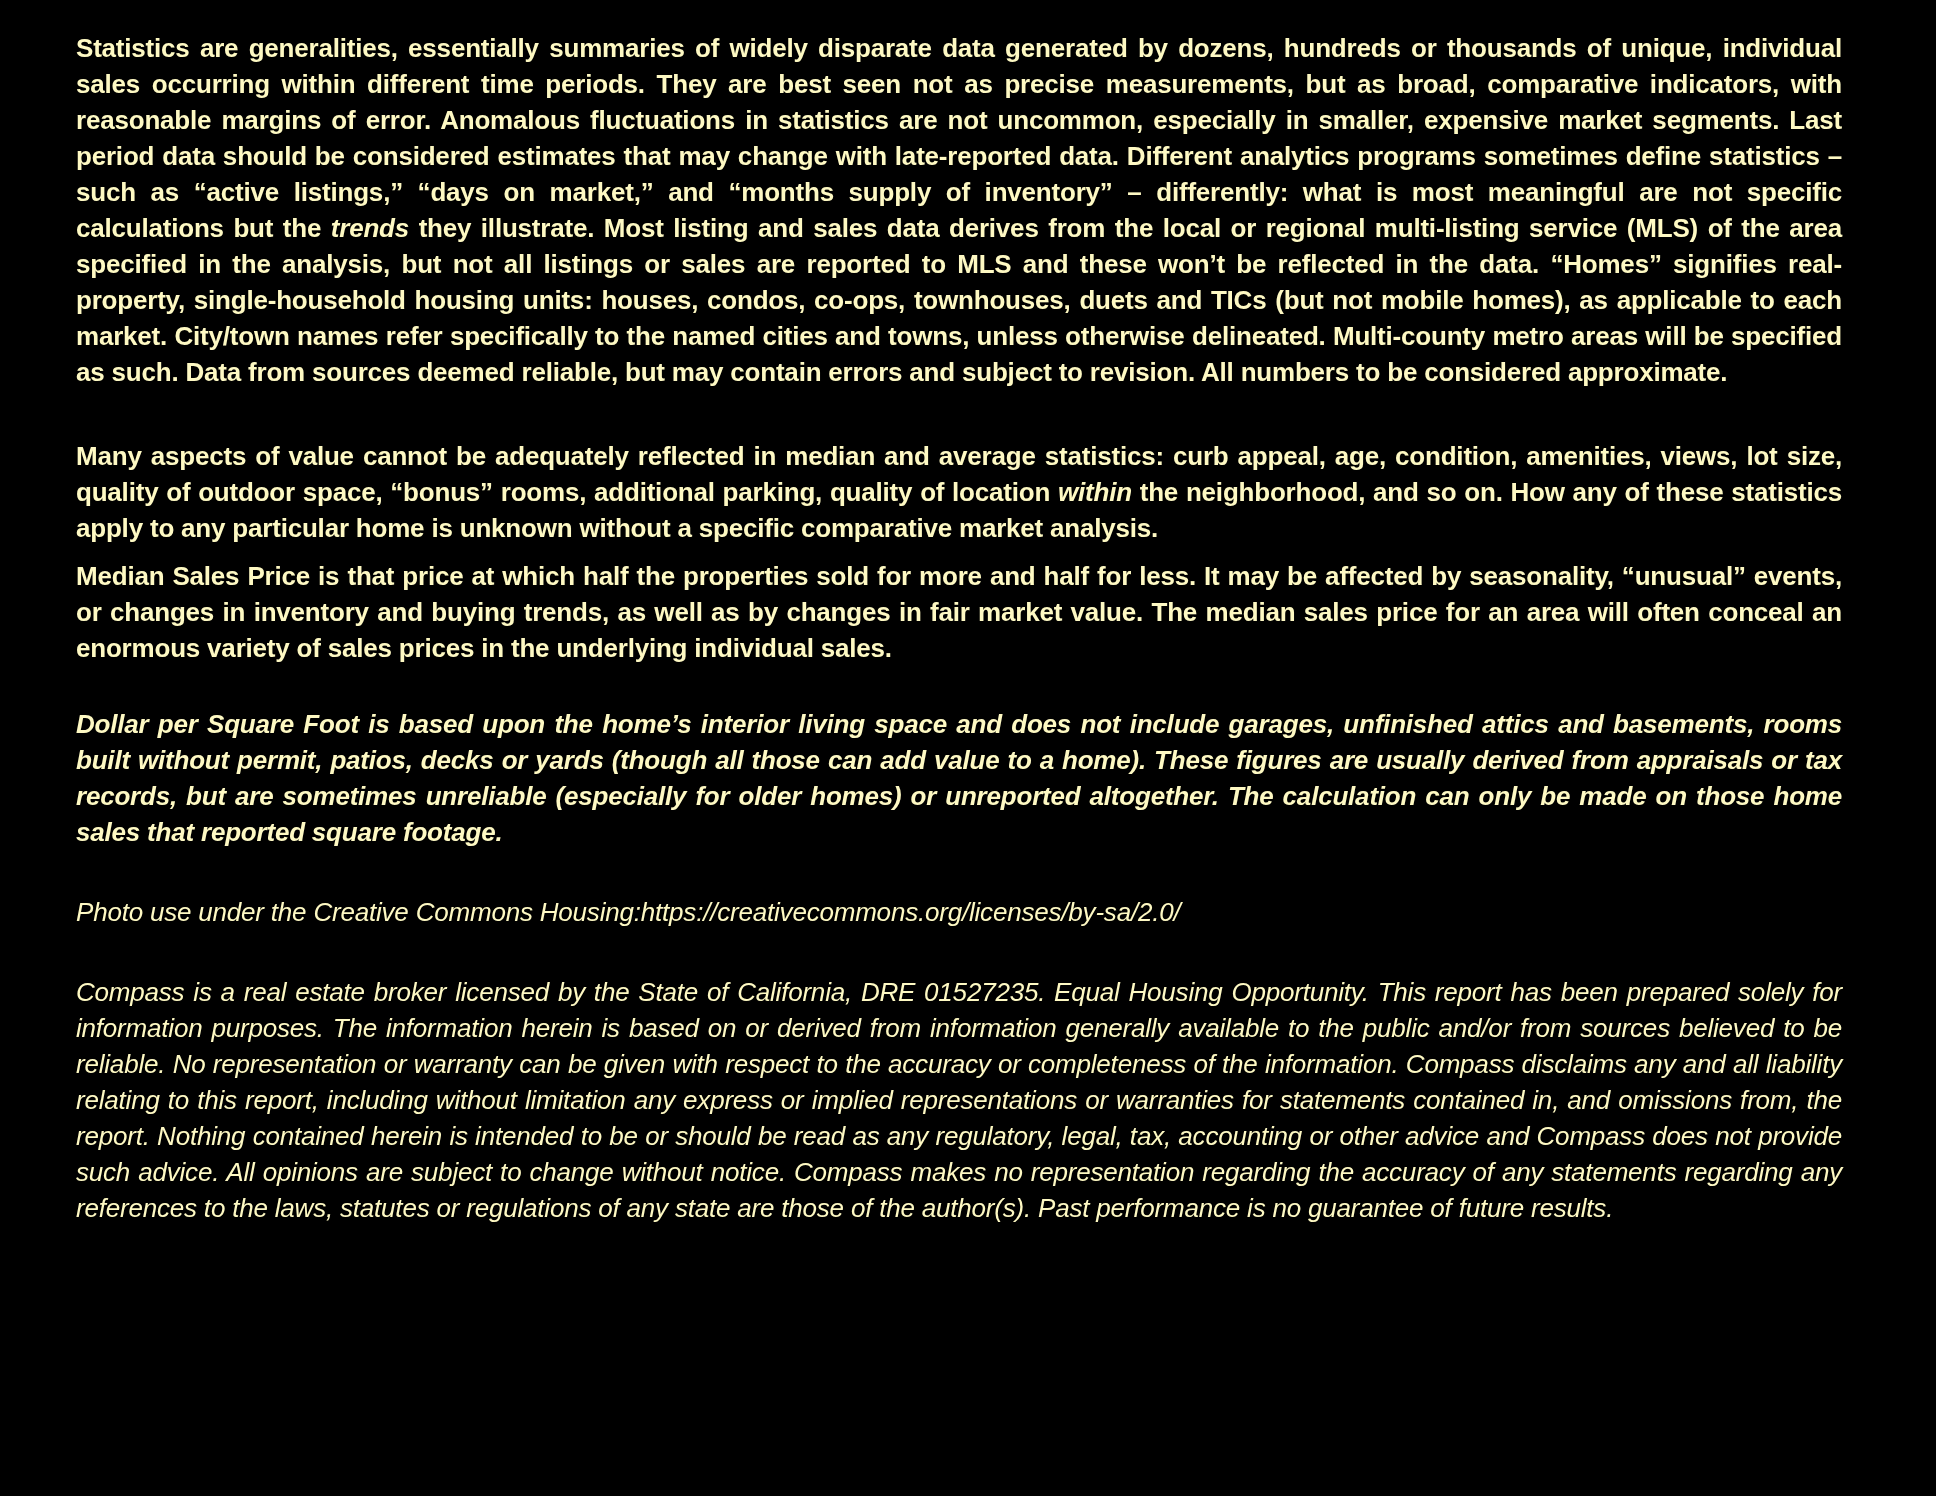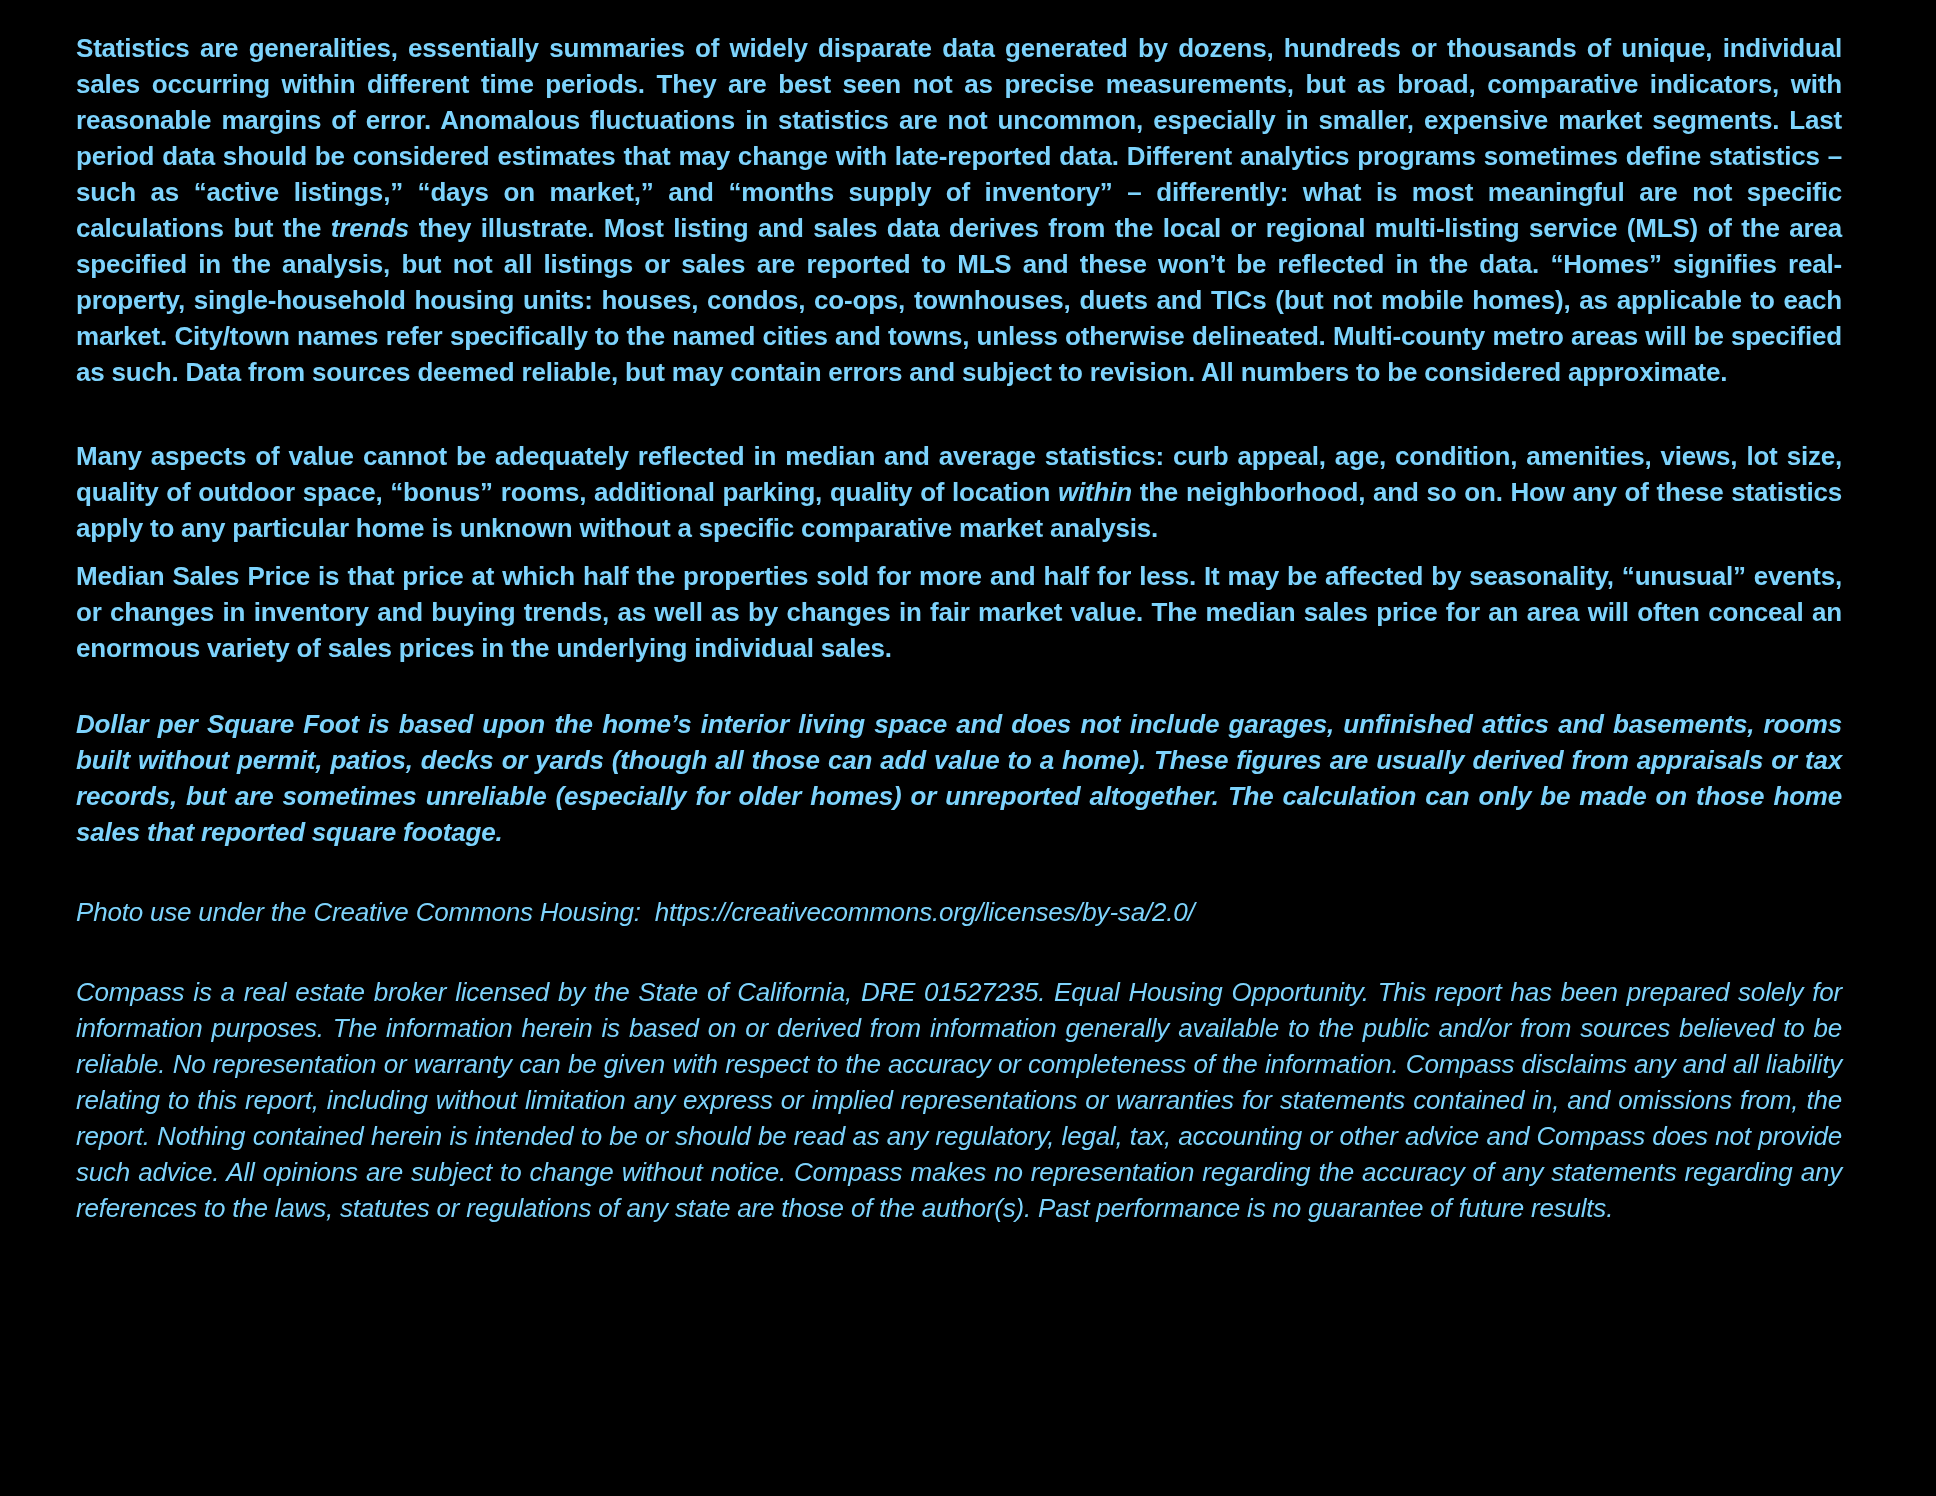--- a/index.html
+++ b/index.html
@@ -14,21 +14,21 @@
   }
   .slide {
     box-sizing: border-box;
     width: 1936px;
     height: 1496px;
     padding: 30px 94px 0 76px;
     background: #000000;
   }
   .slide p {
     margin: 0;
-    color: #7dd3fc;
+    color: #fef9c3;
     font-family: "Liberation Sans", sans-serif;
     font-size: 26px;
     line-height: 36px;
     text-align: justify;
     letter-spacing: -0.2px;
   }
   .bold-para {
     font-weight: 700;
   }
   .regular-para {
@@ -40,21 +40,20 @@
   }
   em.inline-italic {
     font-style: italic;
     font-weight: inherit;
   }
   .gap-xl { margin-bottom: 48px !important; }
   .gap-lg { margin-bottom: 44px !important; font-style: italic; }
   .gap-md { margin-bottom: 40px !important; }
   .gap-sm { margin-bottom: 12px !important; }
   .url-text {
-    margin-left: 14px;
   }
 </style>
 </head>
 <body>
 
 <div class="slide">
 
   <p class="bold-para gap-xl"><span>Statistics are generalities, essentially summaries of widely disparate data generated by dozens, hundreds or thousands of unique, individual sales occurring within different time periods. They are best seen not as precise measurements, but as broad, comparative indicators, with reasonable margins of error. Anomalous fluctuations in statistics are not uncommon, especially in smaller, expensive market segments. Last period data should be considered estimates that may change with late-reported data. Different analytics programs sometimes define statistics – such as “active listings,” “days on market,” and “months supply of inventory” – differently: what is most meaningful are not specific calculations but the </span><em class="inline-italic">trends</em><span> they illustrate. Most listing and sales data derives from the local or regional multi-listing service (MLS) of the area specified in the analysis, but not all listings or sales are reported to MLS and these won’t be reflected in the data. “Homes” signifies real-property, single-household housing units: houses, condos, co-ops, townhouses, duets and TICs (but not mobile homes), as applicable to each market. City/town names refer specifically to the named cities and towns, unless otherwise delineated. Multi-county metro areas will be specified as such. Data from sources deemed reliable, but may contain errors and subject to revision. All numbers to be considered approximate.</span></p>
 
   <p class="bold-para gap-sm"><span>Many aspects of value cannot be adequately reflected in median and average statistics: curb appeal, age, condition, amenities, views, lot size, quality of outdoor space, “bonus” rooms, additional parking, quality of location </span><em class="inline-italic">within</em><span> the neighborhood, and so on. How any of these statistics apply to any particular home is unknown without a specific comparative market analysis.</span></p>

